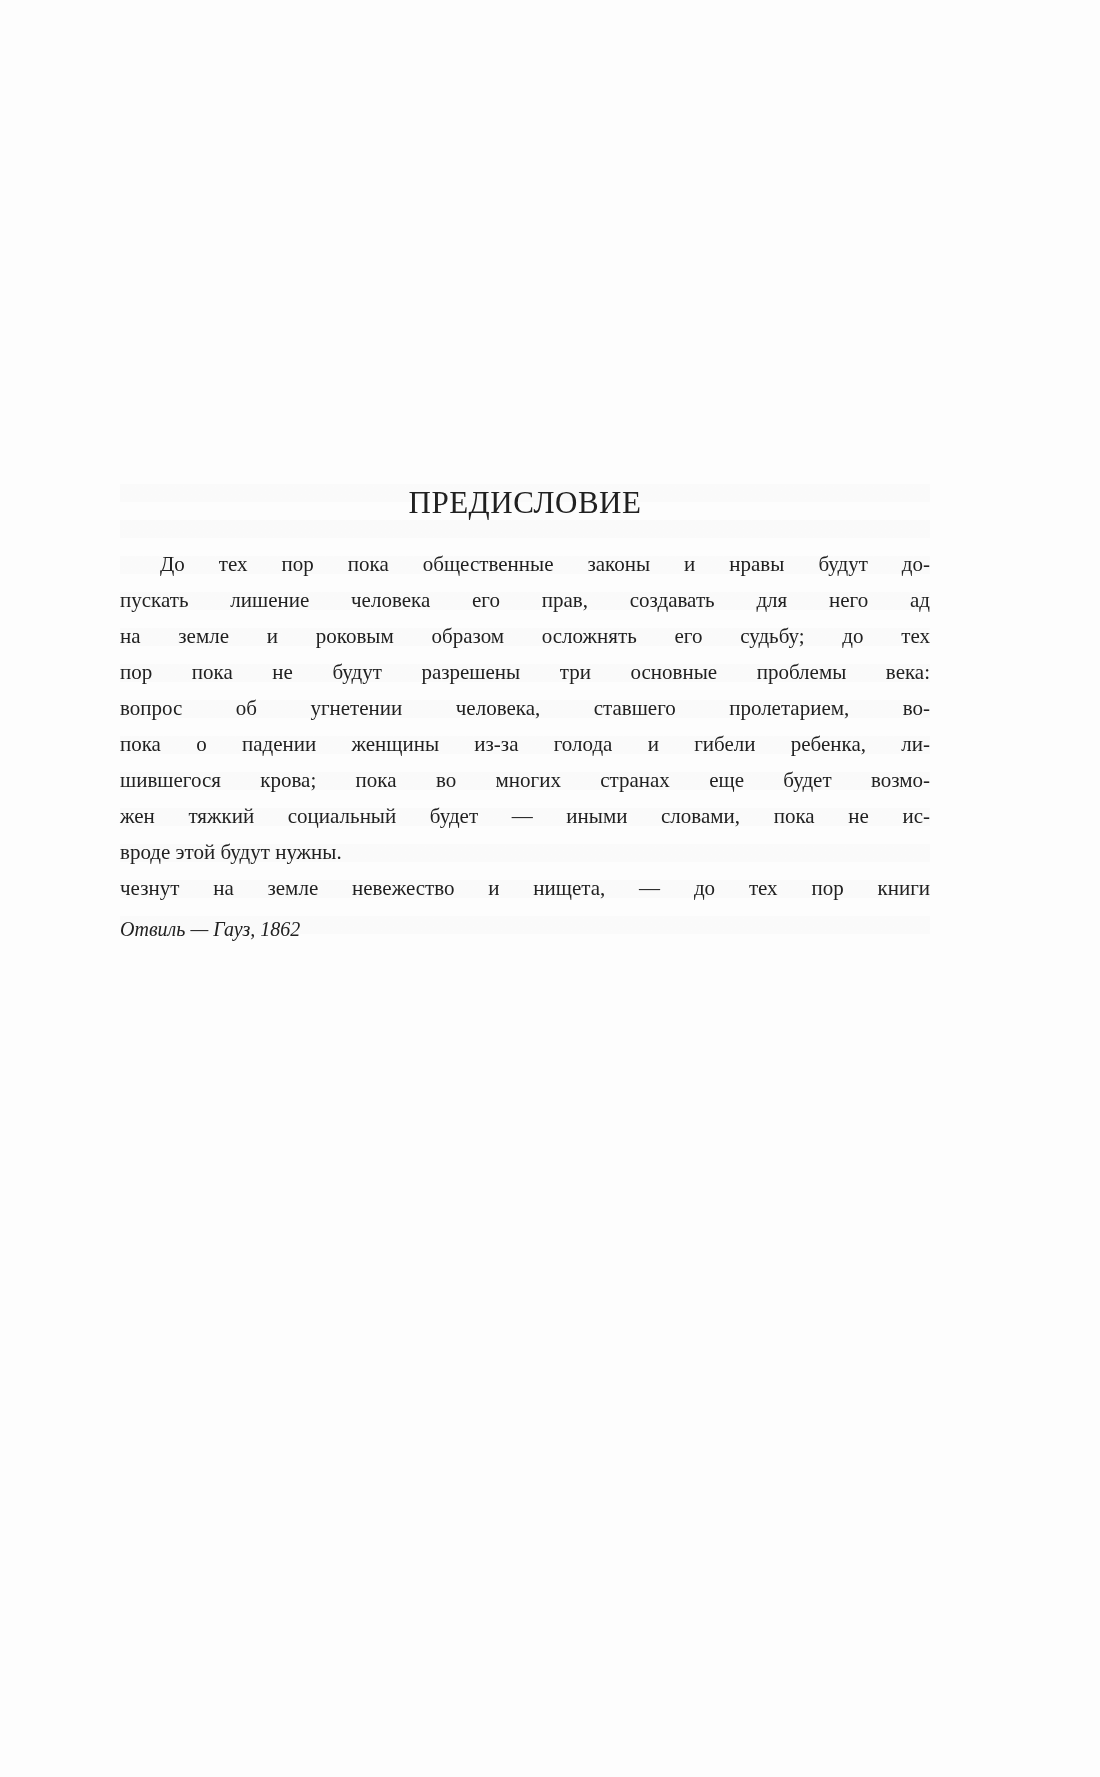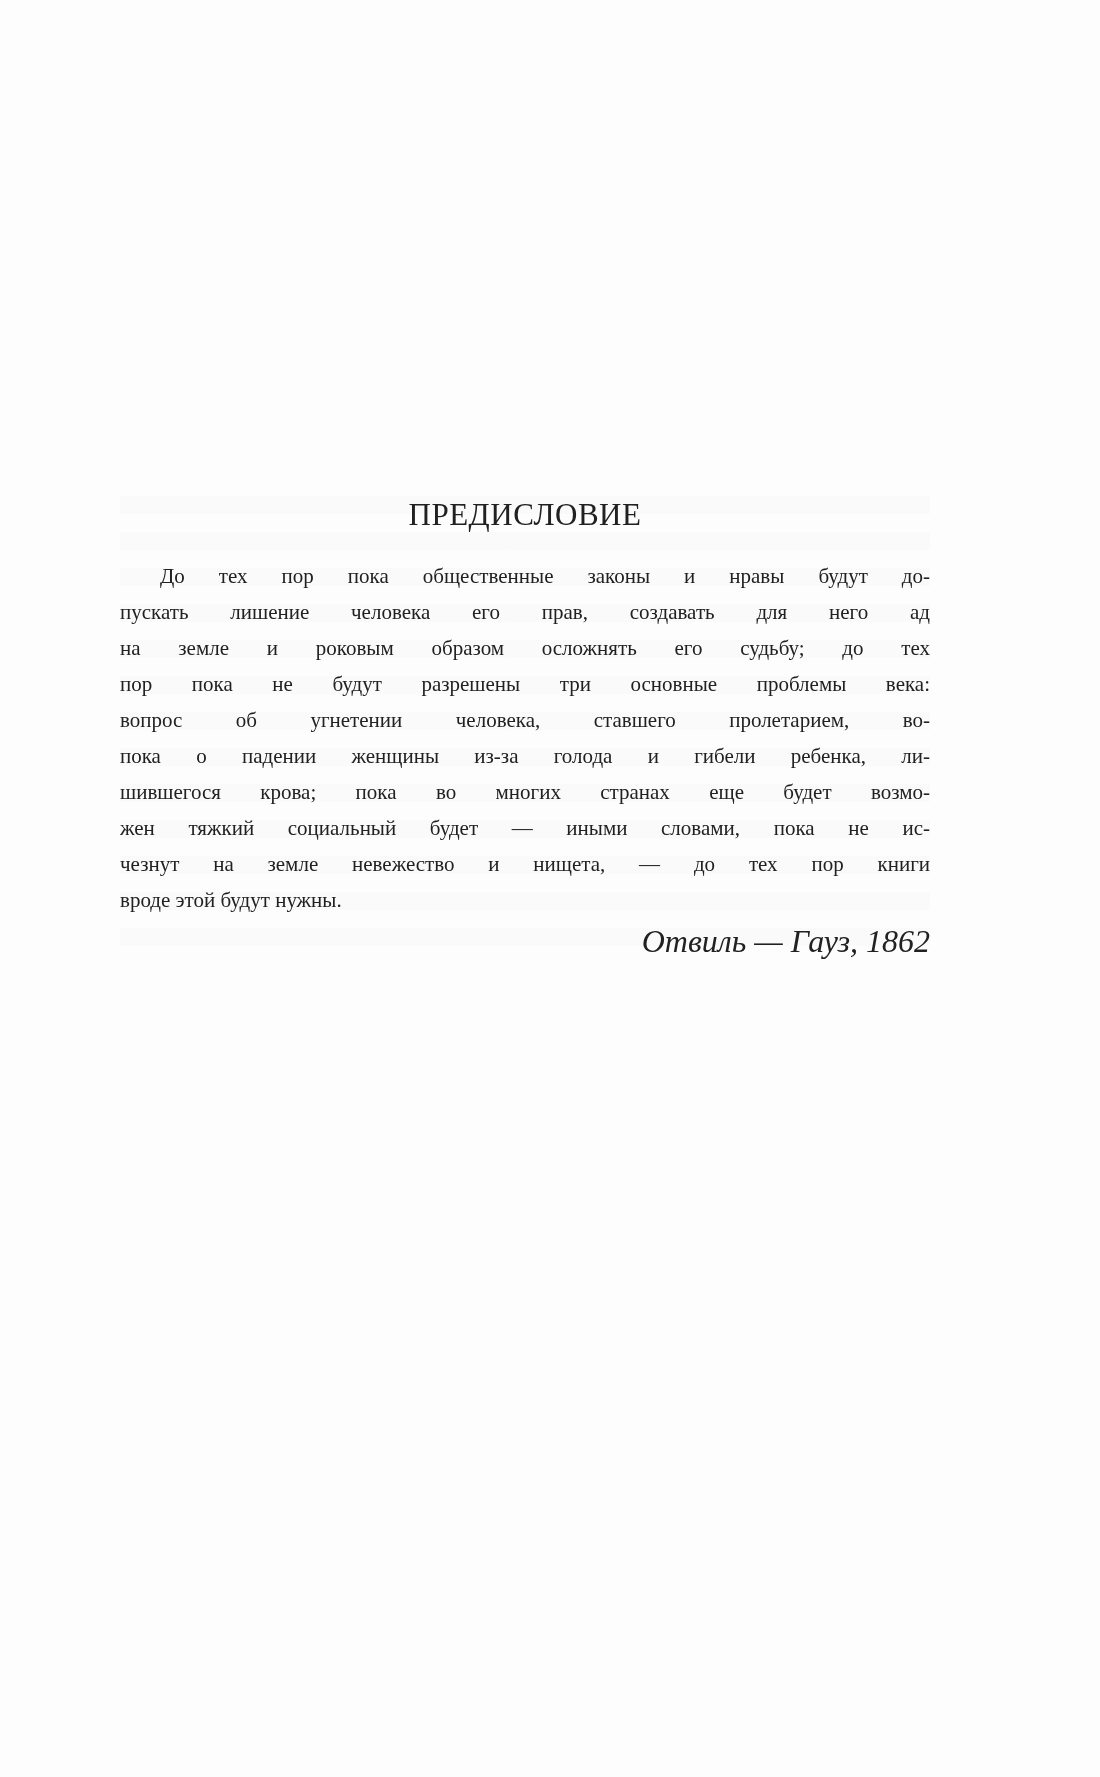--- a/index.html
+++ b/index.html
@@ -11,21 +11,21 @@
     position: relative;
     width: 1100px;
     height: 1777px;
     background: #fdfdfd;
     overflow: hidden;
     font-family: "Liberation Serif", "DejaVu Serif", serif;
   }
   .content {
     position: absolute;
     left: 120px;
-    top: 496px;
+    top: 484px;
     width: 810px;
     color: #212121;
     
     background-image: repeating-linear-gradient(
       180deg,
       rgba(0,0,0,0.012) 0px, rgba(0,0,0,0.012) 18px,
       rgba(0,0,0,0) 18px, rgba(0,0,0,0) 36px);
   }
   .title {
     margin: 0 0 24px 0;
@@ -43,45 +43,45 @@
   }
   .paragraph .line.first-line {
     text-indent: 40px;
   }
   .paragraph .line.last-line {
     text-align: left;
     text-align-last: left;
   }
   .attribution {
     margin-top: 5px;
-    font-size: 32px;
+    font-size: 20px;
     line-height: 36px;
     font-style: italic;
-    text-align: right;
+    text-align: left;
   }
 </style>
 </head>
 <body>
 
 <div class="page">
   <div class="content">
 
     <h1 class="title">ПРЕДИСЛОВИЕ</h1>
 
     <div class="paragraph">
         <div class="line first-line">До тех пор пока общественные законы и нравы будут до-</div>
         <div class="line">пускать лишение человека его прав, создавать для него ад</div>
         <div class="line">на земле и роковым образом осложнять его судьбу; до тех</div>
         <div class="line">пор пока не будут разрешены три основные проблемы века:</div>
         <div class="line">вопрос об угнетении человека, ставшего пролетарием, во-</div>
         <div class="line">пока о падении женщины из-за голода и гибели ребенка, ли-</div>
         <div class="line">шившегося крова; пока во многих странах еще будет возмо-</div>
         <div class="line">жен тяжкий социальный будет — иными словами, пока не ис-</div>
+        <div class="line last-line">вроде этой будут нужны.</div>
         <div class="line">чезнут на земле невежество и нищета, — до тех пор книги</div>
-        <div class="line last-line">вроде этой будут нужны.</div>
       </div>
 
     <div class="attribution">
       <div class="attr-line">Отвиль — Гауз, 1862</div>
     </div>
 
   </div>
 </div>
 
 </body></html>

